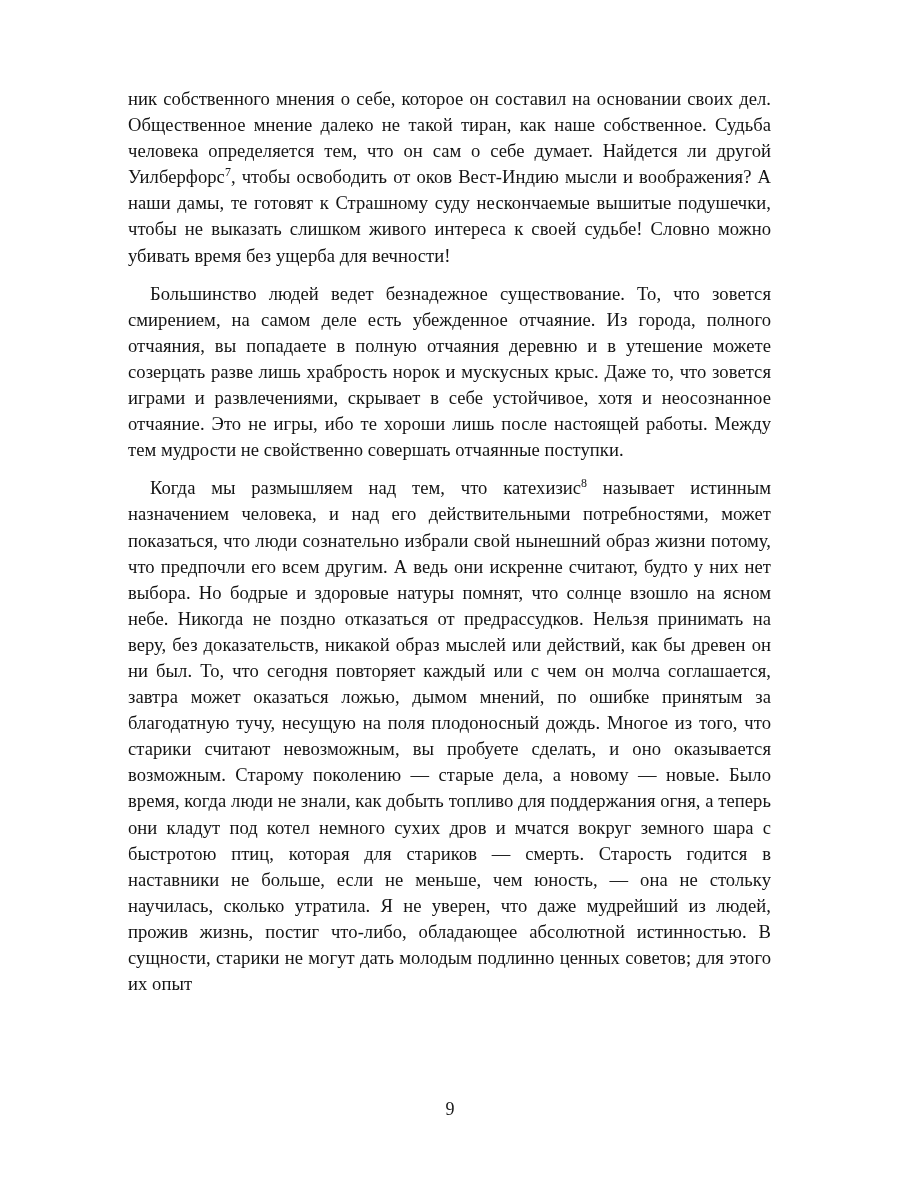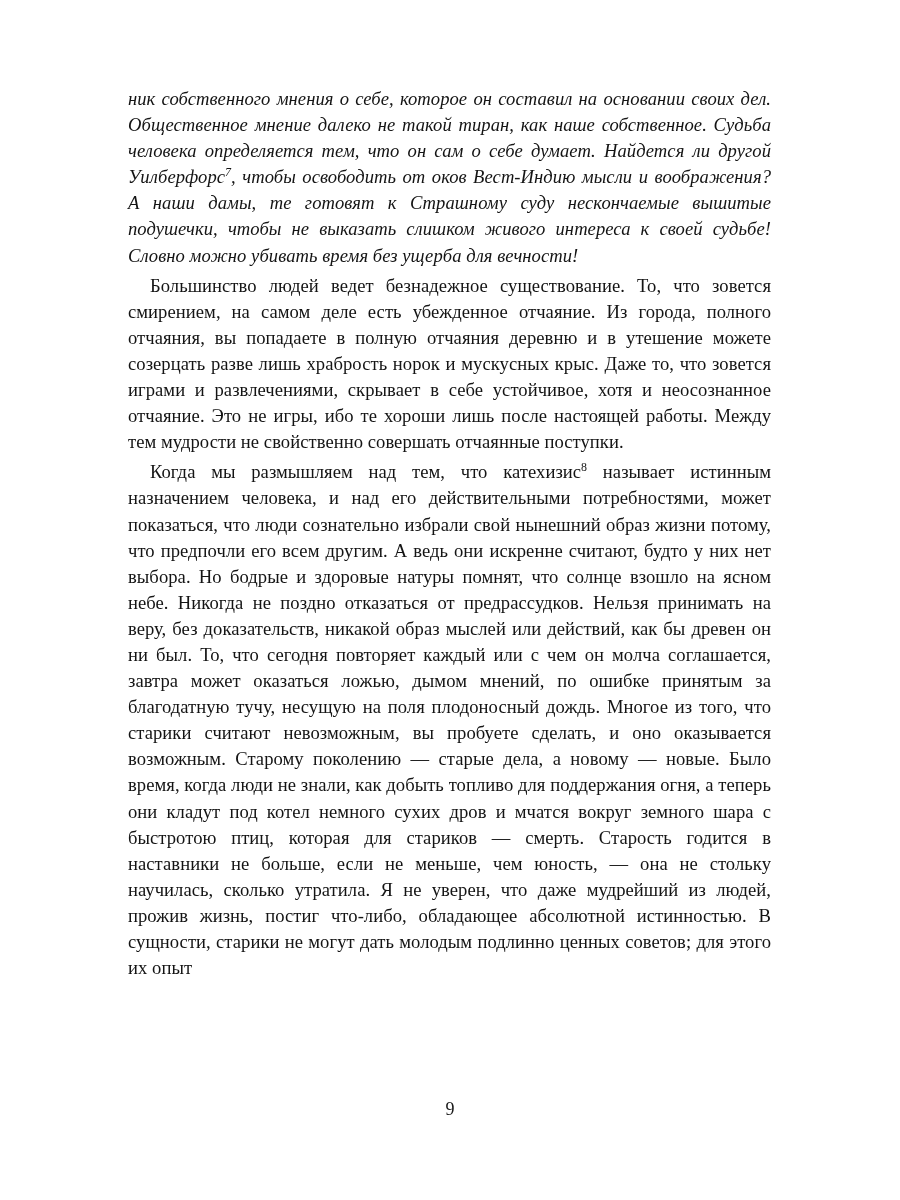--- a/index.html
+++ b/index.html
@@ -35,24 +35,23 @@
     text-indent: 22px;
     text-align: justify;
     font-size: 18.6px;
     line-height: 26.1px;
     letter-spacing: 0.05px;
     color: #141414;
     -webkit-font-smoothing: antialiased;
   }
   .para.first {
     text-indent: 0;
-    font-style: italic;
   }
   .para + .para {
-    margin-top: 4px;
+    margin-top: 12px;
   }
   sup {
     font-size: 0.64em;
     line-height: 0;
     vertical-align: 0.55em;
   }
   .folio {
     position: absolute;
     left: 0;
     top: 1098px;

